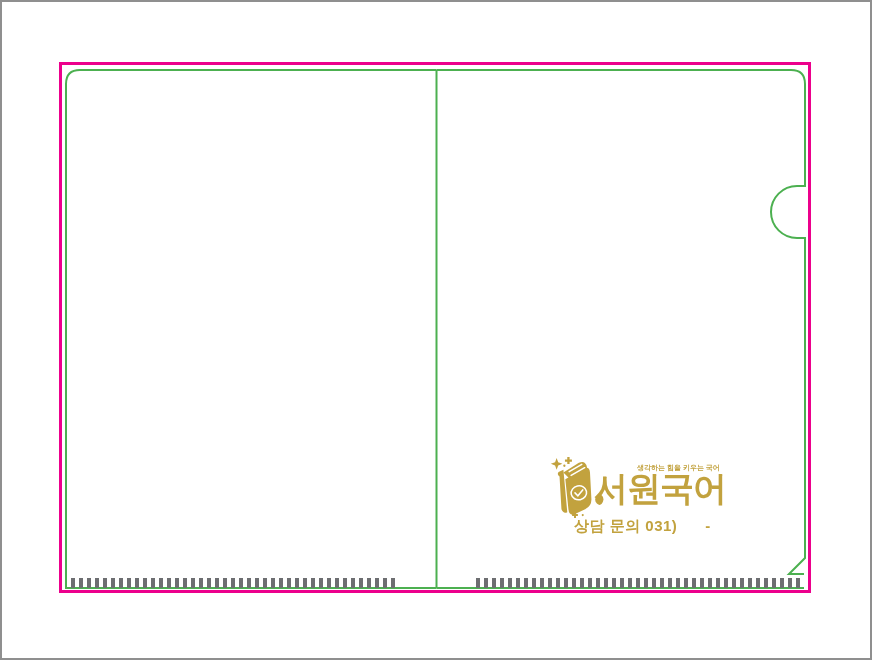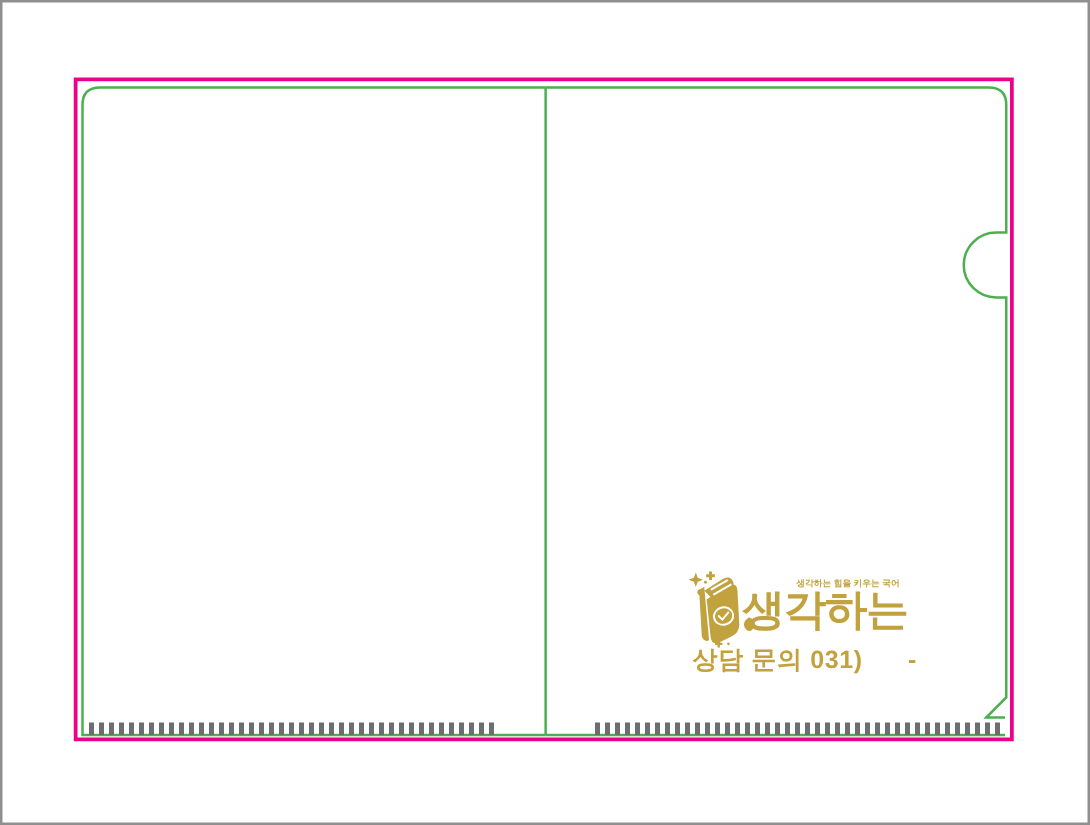--- a/index.html
+++ b/index.html
@@ -38,22 +38,22 @@
     position:absolute;left:91px;top:7px;
     font-size:7px;font-weight:bold;letter-spacing:0;line-height:1;
     white-space:pre;color:var(--gold);
   }
   .brand{
     position:absolute;left:48px;top:14px;width:180px;
     font-size:34px;font-weight:900;letter-spacing:-1px;line-height:1;
     color:var(--gold);white-space:pre;
   }
   .contact{
-    position:absolute;left:8px;top:61px;
-    font-size:20px;font-weight:bold;letter-spacing:.5px;line-height:1;
+    position:absolute;left:28px;top:61px;
+    font-size:15px;font-weight:bold;letter-spacing:.5px;line-height:1;
     color:var(--gold);white-space:pre;
   }
 </style>
 </head>
 <body>
 
 <div class="canvas">
 
   <div class="cut-line"></div>
 
@@ -97,17 +97,17 @@
       <g fill="none" stroke="#fff" stroke-width="1.6" stroke-linecap="round">
 
         <path d="M24 15 L37 7.5"></path>
         <path d="M26 19 L40 11"></path>
 
         <ellipse cx="34" cy="37" rx="8" ry="7.2" transform="rotate(-12 34 37)"></ellipse>
         <path d="M30 37 l3 3 l5 -6"></path>
       </g>
     </svg>
     <div class="tagline">생각하는 힘을 키우는 국어</div>
-    <div class="brand">생각하는</div>
+    <div class="brand">서원국어</div>
     <div class="contact">상담 문의 031)      -</div>
   </div>
 
 </div>
 
 </body></html>

